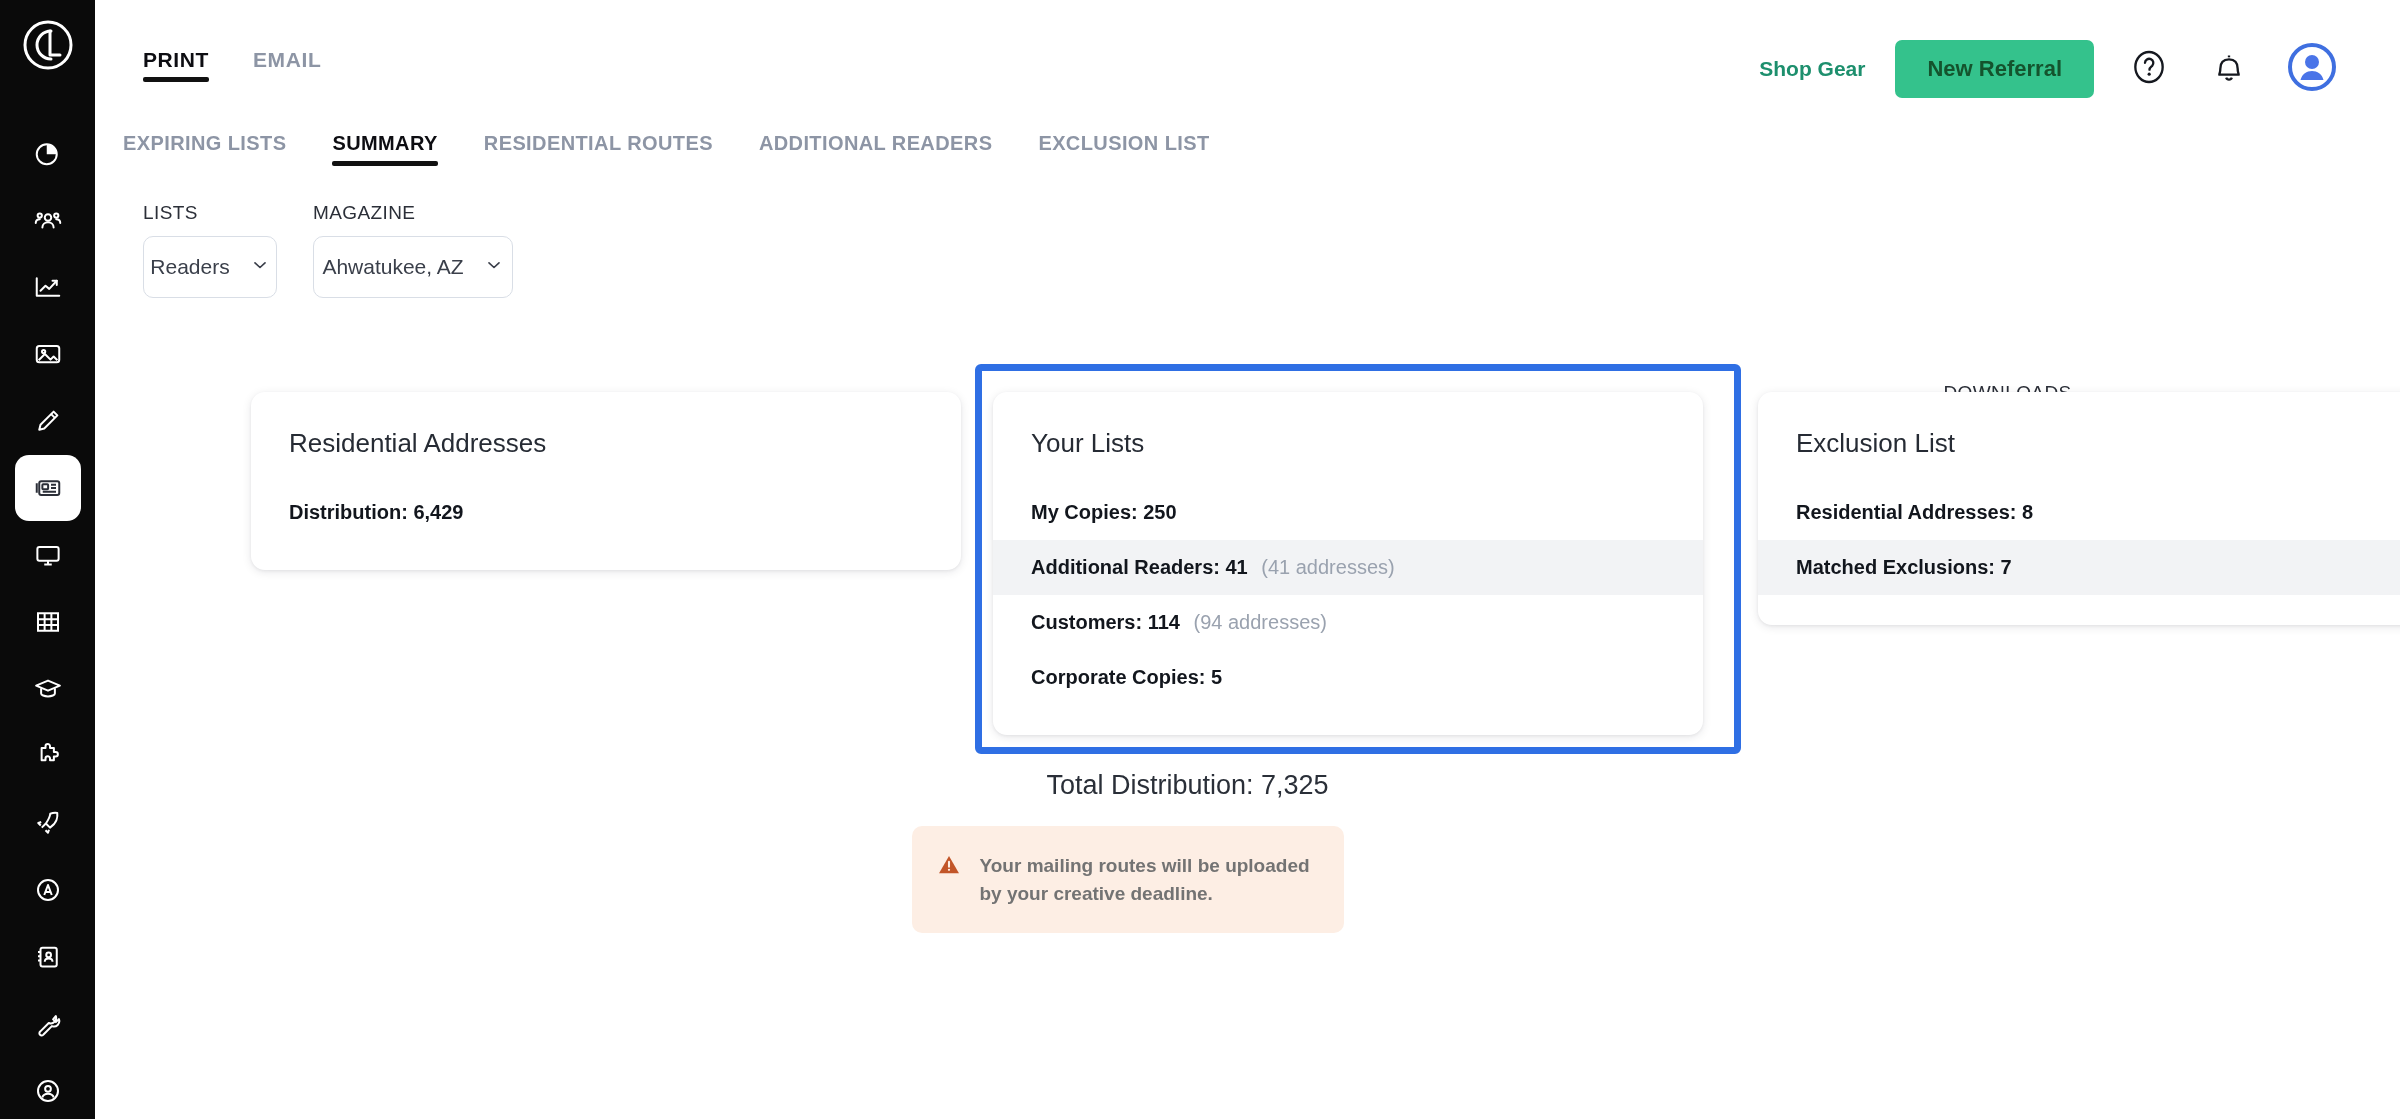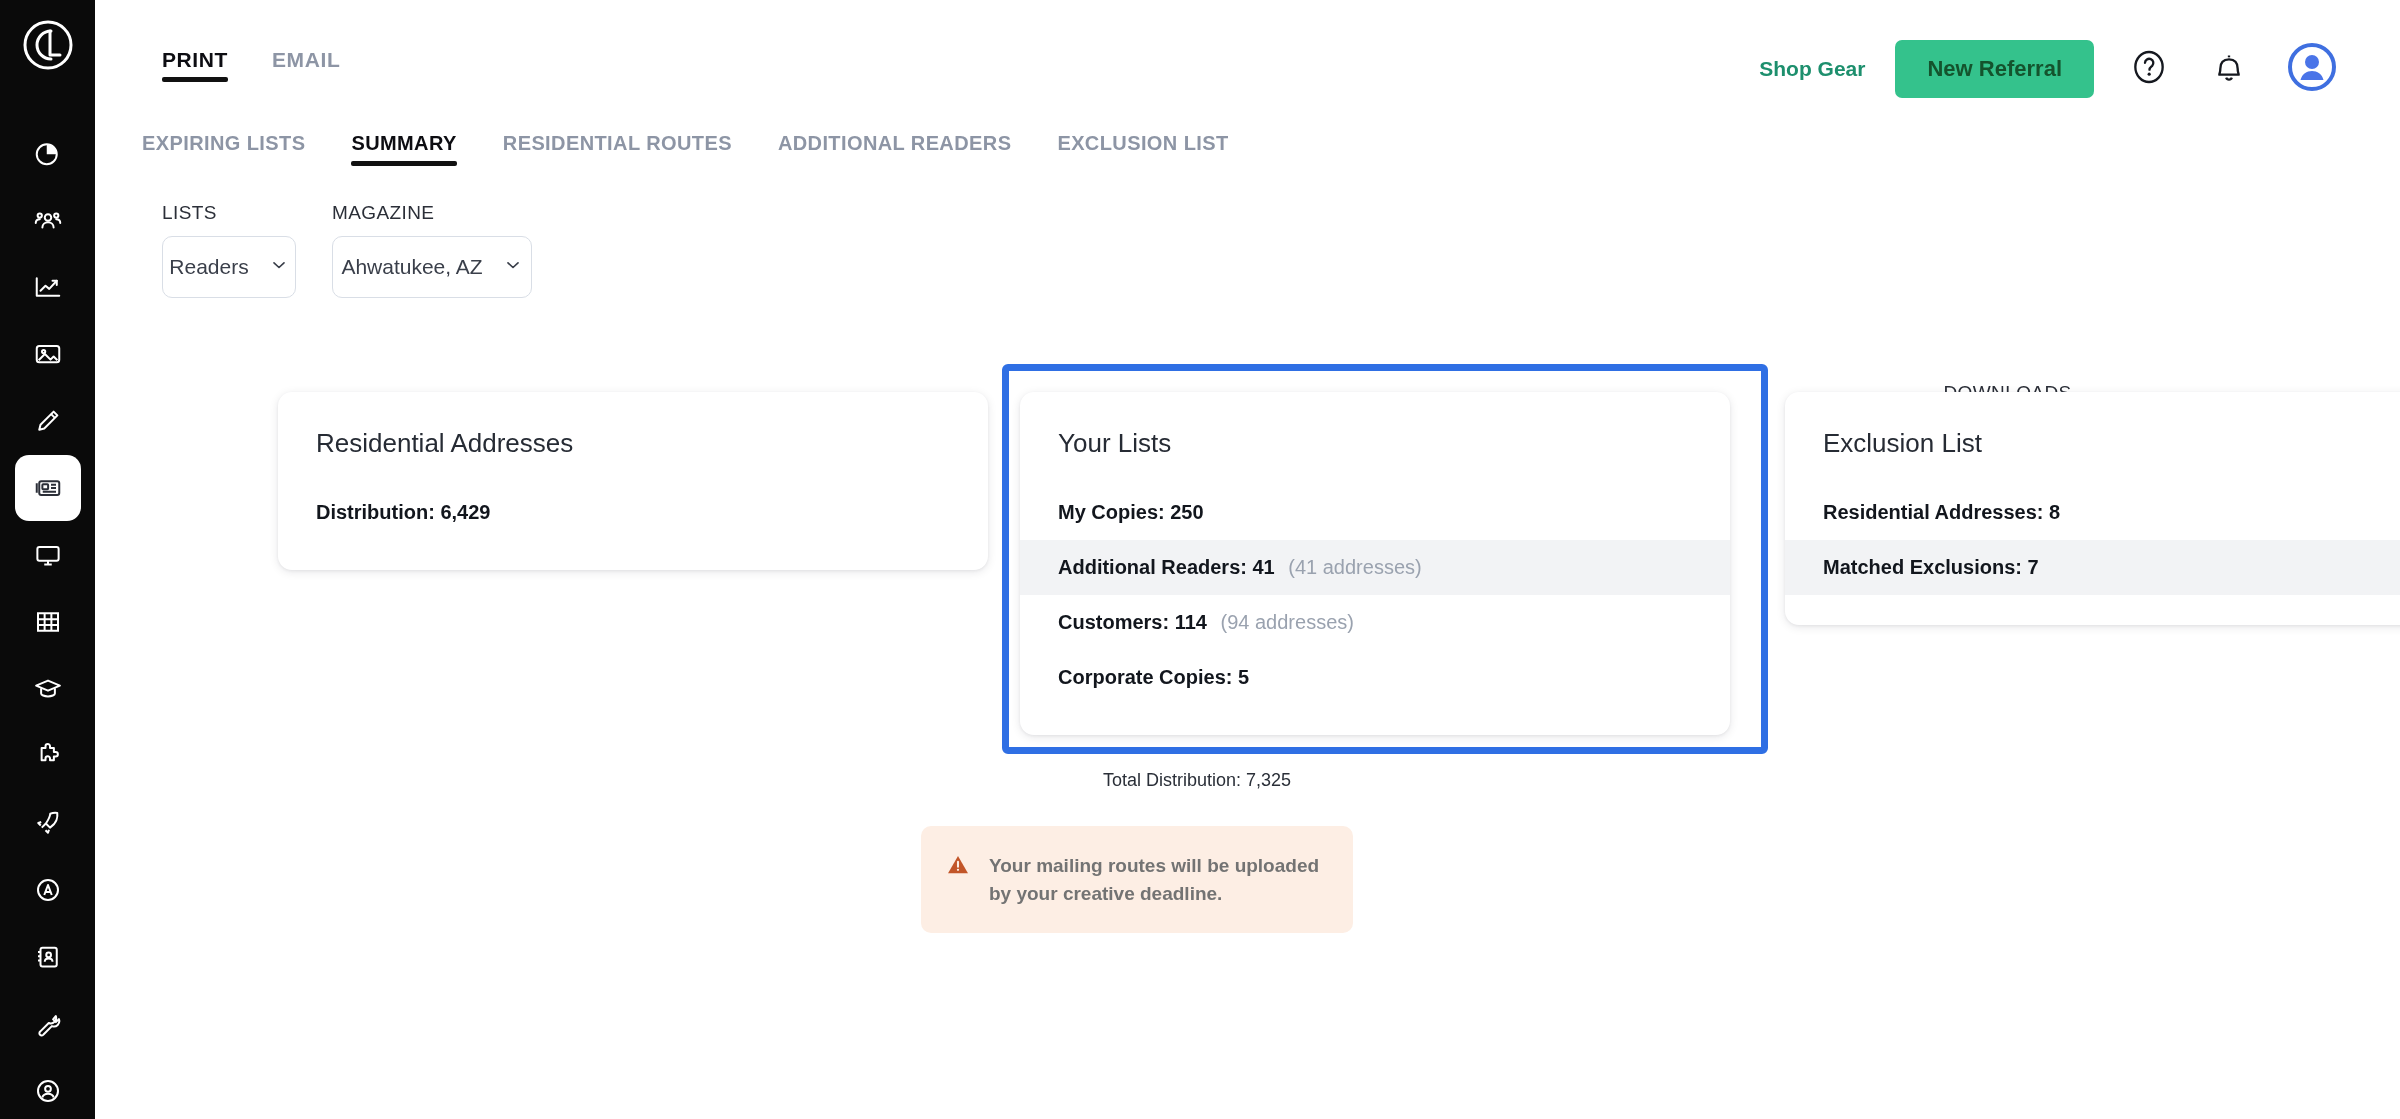--- a/index.html
+++ b/index.html
@@ -4,21 +4,21 @@
 <style>
   * { box-sizing: border-box; margin: 0; padding: 0; }
   html, body {
     width: 2400px; height: 1119px;
     background: #ffffff;
     font-family: "Liberation Sans", sans-serif;
     overflow: hidden;
   }
 
   
-  #app { display: flex; width: 2400px; height: 960px; gap: 19px; }
+  #app { display: flex; width: 2400px; height: 960px; }
 
   .rail {
     width: 95px; min-width: 95px; height: 1119px;
     background: #0a0a0a;
     display: flex; flex-direction: column; align-items: center;
     padding-top: 18px;
   }
   .rail-logo {
     width: 62px; height: 62px; margin-bottom: 48px;
     display: flex; align-items: center; justify-content: center;
@@ -118,21 +118,21 @@
     border: 1px solid #d9dee6; border-radius: 10px; height: 62px;
     display: flex; align-items: center; gap: 34px; padding: 0 26px;
   }
   .dl-link {
     font-size: 20px; color: #2f7ed8; text-decoration: underline; cursor: pointer;
     white-space: nowrap;
   }
 
   
   .cards {
-    position: absolute; left: 16px; right: 0; top: 392px; height: 260px;
+    position: absolute; left: 8px; right: 0; top: 392px; height: 260px;
     padding: 0 48px 0 48px;
   }
   .card-slot { position: absolute; top: 0; }
   .slot-left  { left: 148px;  width: 710px; }
   .slot-mid   { left: 890px;  width: 710px; }
   .slot-right { left: 1655px; width: 680px; }
 
   .card {
     background: #ffffff; border-radius: 14px;
     box-shadow: 0 2px 10px rgba(16,24,40,.10), 0 1px 3px rgba(16,24,40,.06);
@@ -153,21 +153,21 @@
   .selection-ring {
     position: absolute; left: 872px; top: -28px;
     width: 766px; height: 390px;
     border: 7px solid #2f6fe4; border-radius: 6px;
     pointer-events: none;
   }
 
   
   .total {
     position: absolute; left: 0; right: 0; top: 770px;
-    text-align: center; font-size: 18px; color: #2a2f38;
+    text-align: center; font-size: 27px; color: #2a2f38;
   }
   .total-wrap { margin-left: -120px; }
 
   .alert {
     position: absolute; top: 826px; left: 50%;
     transform: translateX(-50%); margin-left: -120px;
     width: 432px; background: #fdeee4; border-radius: 10px;
     display: flex; gap: 18px; align-items: flex-start;
     padding: 26px 28px 26px 24px;
   }

